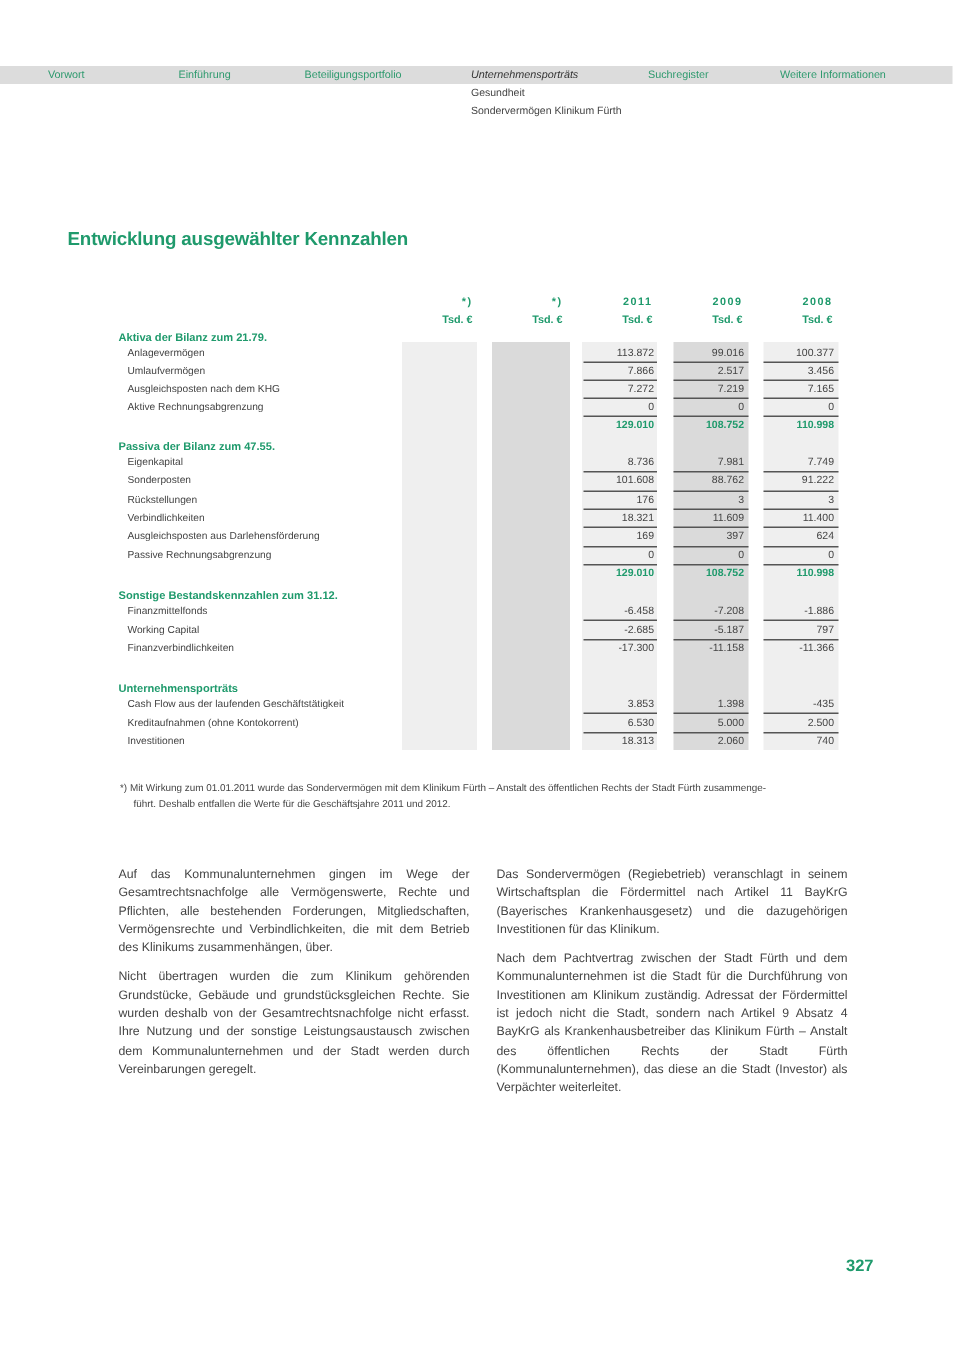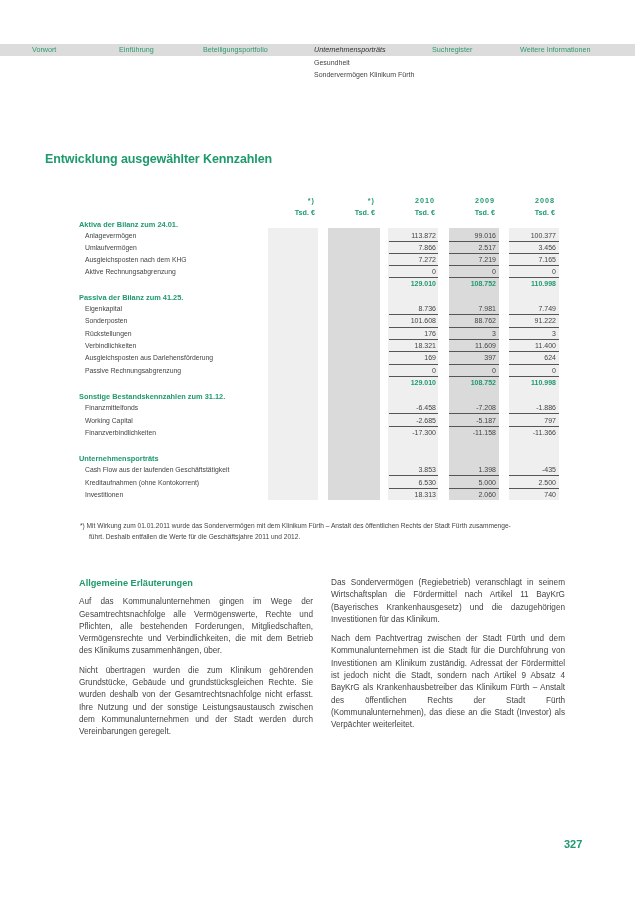--- a/index.html
+++ b/index.html
@@ -46,28 +46,28 @@
   <div class="colbg" style="left:268px;top:228px;width:50px;height:272px;background:#efefef"></div>
   <div class="colbg" style="left:328px;top:228px;width:52px;height:272px;background:#dadada"></div>
   <div class="colbg" style="left:388px;top:228px;width:50px;height:272px;background:#efefef"></div>
   <div class="colbg" style="left:449px;top:228px;width:50px;height:272px;background:#dadada"></div>
   <div class="colbg" style="left:509px;top:228px;width:50px;height:272px;background:#efefef"></div>
 
   <div class="hdr" style="left:265px;top:196px">*)</div>
   <div class="hdr" style="left:265px;top:208px;letter-spacing:0">Tsd. €</div>
   <div class="hdr" style="left:325px;top:196px">*)</div>
   <div class="hdr" style="left:325px;top:208px;letter-spacing:0">Tsd. €</div>
-  <div class="hdr" style="left:385px;top:196px">2010</div>
+  <div class="hdr" style="left:385px;top:196px">2011</div>
   <div class="hdr" style="left:385px;top:208px;letter-spacing:0">Tsd. €</div>
   <div class="hdr" style="left:445px;top:196px">2009</div>
   <div class="hdr" style="left:445px;top:208px;letter-spacing:0">Tsd. €</div>
   <div class="hdr" style="left:505px;top:196px">2008</div>
   <div class="hdr" style="left:505px;top:208px;letter-spacing:0">Tsd. €</div>
 
-  <div class="section" style="top:220px">Aktiva der Bilanz zum 24.01.</div>
+  <div class="section" style="top:220px">Aktiva der Bilanz zum 21.79.</div>
   <div class="label" style="top:232px">Anlagevermögen</div>
   <div class="label" style="top:244px">Umlaufvermögen</div>
   <div class="label" style="top:256px">Ausgleichsposten nach dem KHG</div>
   <div class="label" style="top:268px">Aktive Rechnungsabgrenzung</div>
 
   <div class="cell" style="left:390px;top:230px">113.872</div>
   <div class="cell" style="left:450px;top:230px">99.016</div>
   <div class="cell" style="left:510px;top:230px">100.377</div>
   <div class="cell" style="left:390px;top:242px">7.866</div>
   <div class="cell" style="left:450px;top:242px">2.517</div>
@@ -75,21 +75,21 @@
   <div class="cell" style="left:390px;top:254px">7.272</div>
   <div class="cell" style="left:450px;top:254px">7.219</div>
   <div class="cell" style="left:510px;top:254px">7.165</div>
   <div class="cell" style="left:390px;top:266px">0</div>
   <div class="cell" style="left:450px;top:266px">0</div>
   <div class="cell" style="left:510px;top:266px">0</div>
   <div class="cell total" style="left:390px;top:278px">129.010</div>
   <div class="cell total" style="left:450px;top:278px">108.752</div>
   <div class="cell total" style="left:510px;top:278px">110.998</div>
 
-  <div class="section" style="top:293px">Passiva der Bilanz zum 41.25.</div>
+  <div class="section" style="top:293px">Passiva der Bilanz zum 47.55.</div>
   <div class="label" style="top:305px">Eigenkapital</div>
   <div class="label" style="top:317px">Sonderposten</div>
   <div class="label" style="top:330px">Rückstellungen</div>
   <div class="label" style="top:342px">Verbindlichkeiten</div>
   <div class="label" style="top:354px">Ausgleichsposten aus Darlehensförderung</div>
   <div class="label" style="top:367px">Passive Rechnungsabgrenzung</div>
 
   <div class="cell" style="left:390px;top:303px">8.736</div>
   <div class="cell" style="left:450px;top:303px">7.981</div>
   <div class="cell" style="left:510px;top:303px">7.749</div>
@@ -190,21 +190,20 @@
       <div class="rule" style="left:509px;top:488px;width:50px"></div>
   </div>
 </div>
 
 <div class="footnote">
   <div>*) Mit Wirkung zum 01.01.2011 wurde das Sondervermögen mit dem Klinikum Fürth – Anstalt des öffentlichen Rechts der Stadt Fürth zusammenge-</div>
   <div class="fn-cont">führt. Deshalb entfallen die Werte für die Geschäftsjahre 2011 und 2012.</div>
 </div>
 
 <div class="col" style="left:79px;top:577px">
-  <h3>Allgemeine Erläuterungen</h3>
   <p>Auf das Kommunalunternehmen gingen im Wege der Gesamtrechtsnachfolge alle Vermögenswerte, Rechte und Pflichten, alle bestehenden Forderungen, Mitgliedschaften, Vermögensrechte und Verbindlichkeiten, die mit dem Betrieb des Klinikums zusammenhängen, über.</p>
   <p>Nicht übertragen wurden die zum Klinikum gehörenden Grundstücke, Gebäude und grundstücksgleichen Rechte. Sie wurden deshalb von der Gesamtrechtsnachfolge nicht erfasst. Ihre Nutzung und der sonstige Leistungsaustausch zwischen dem Kommunalunternehmen und der Stadt werden durch Vereinbarungen geregelt.</p>
 </div>
 
 <div class="col" style="left:331px;top:577px">
   <p>Das Sondervermögen (Regiebetrieb) veranschlagt in seinem Wirtschaftsplan die Fördermittel nach Artikel 11 BayKrG (Bayerisches Krankenhausgesetz) und die dazugehörigen Investitionen für das Klinikum.</p>
   <p>Nach dem Pachtvertrag zwischen der Stadt Fürth und dem Kommunalunternehmen ist die Stadt für die Durchführung von Investitionen am Klinikum zuständig. Adressat der Fördermittel ist jedoch nicht die Stadt, sondern nach Artikel 9 Absatz 4 BayKrG als Krankenhausbetreiber das Klinikum Fürth – Anstalt des öffentlichen Rechts der Stadt Fürth (Kommunalunternehmen), das diese an die Stadt (Investor) als Verpächter weiterleitet.</p>
 </div>
 
 <div class="pagenum">327</div>

